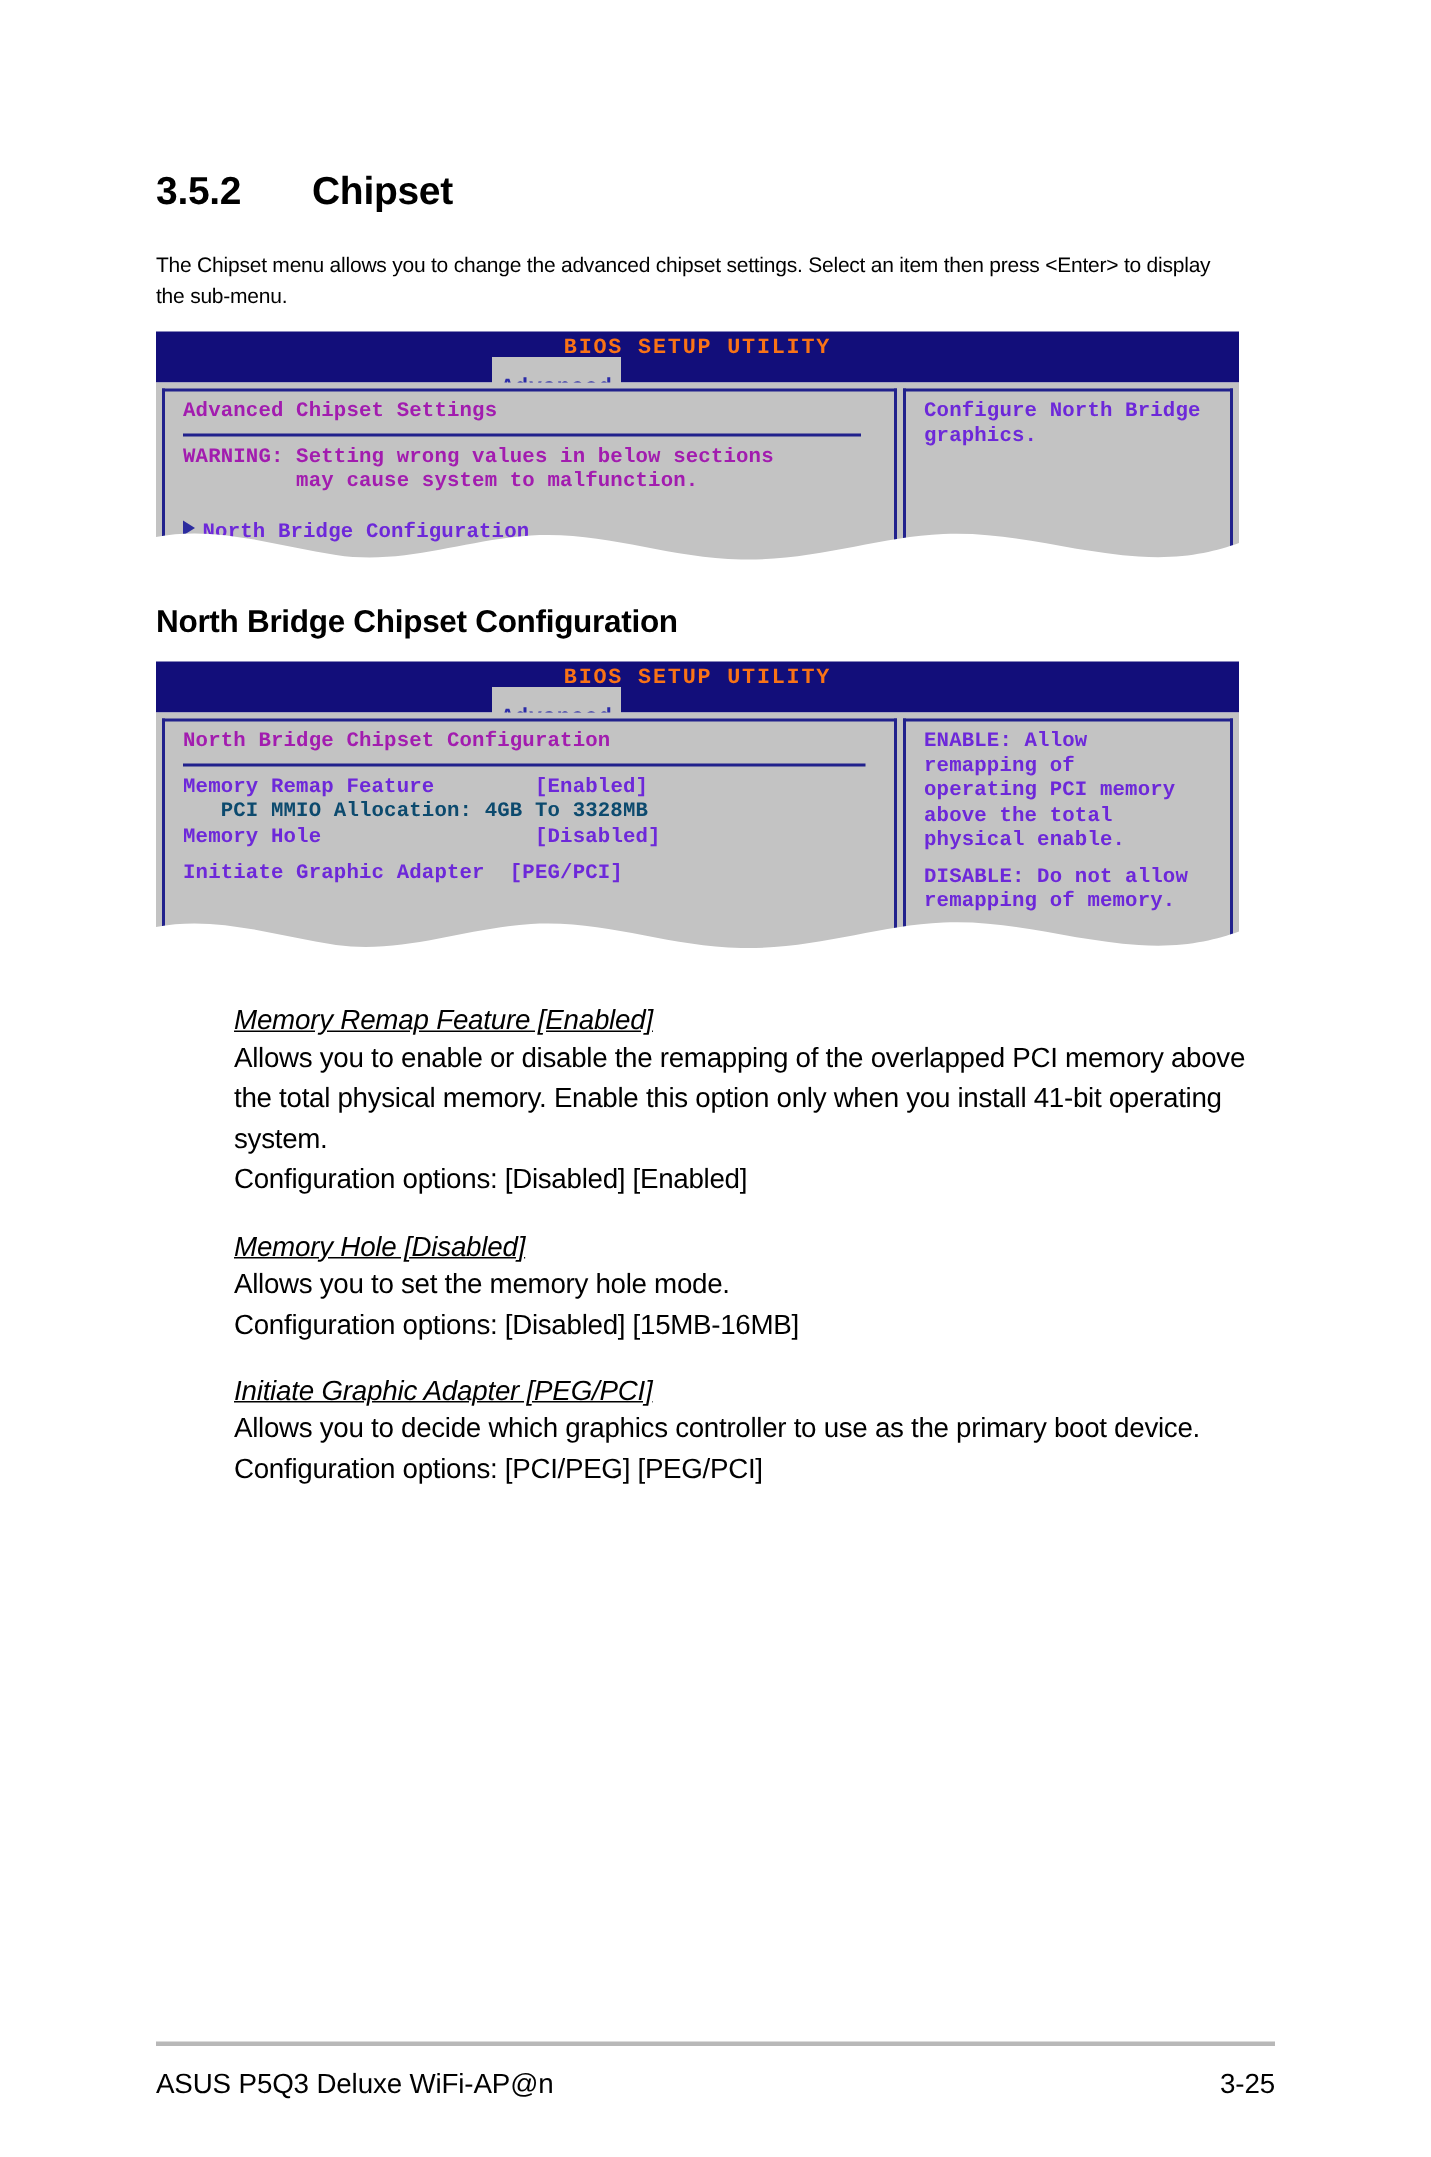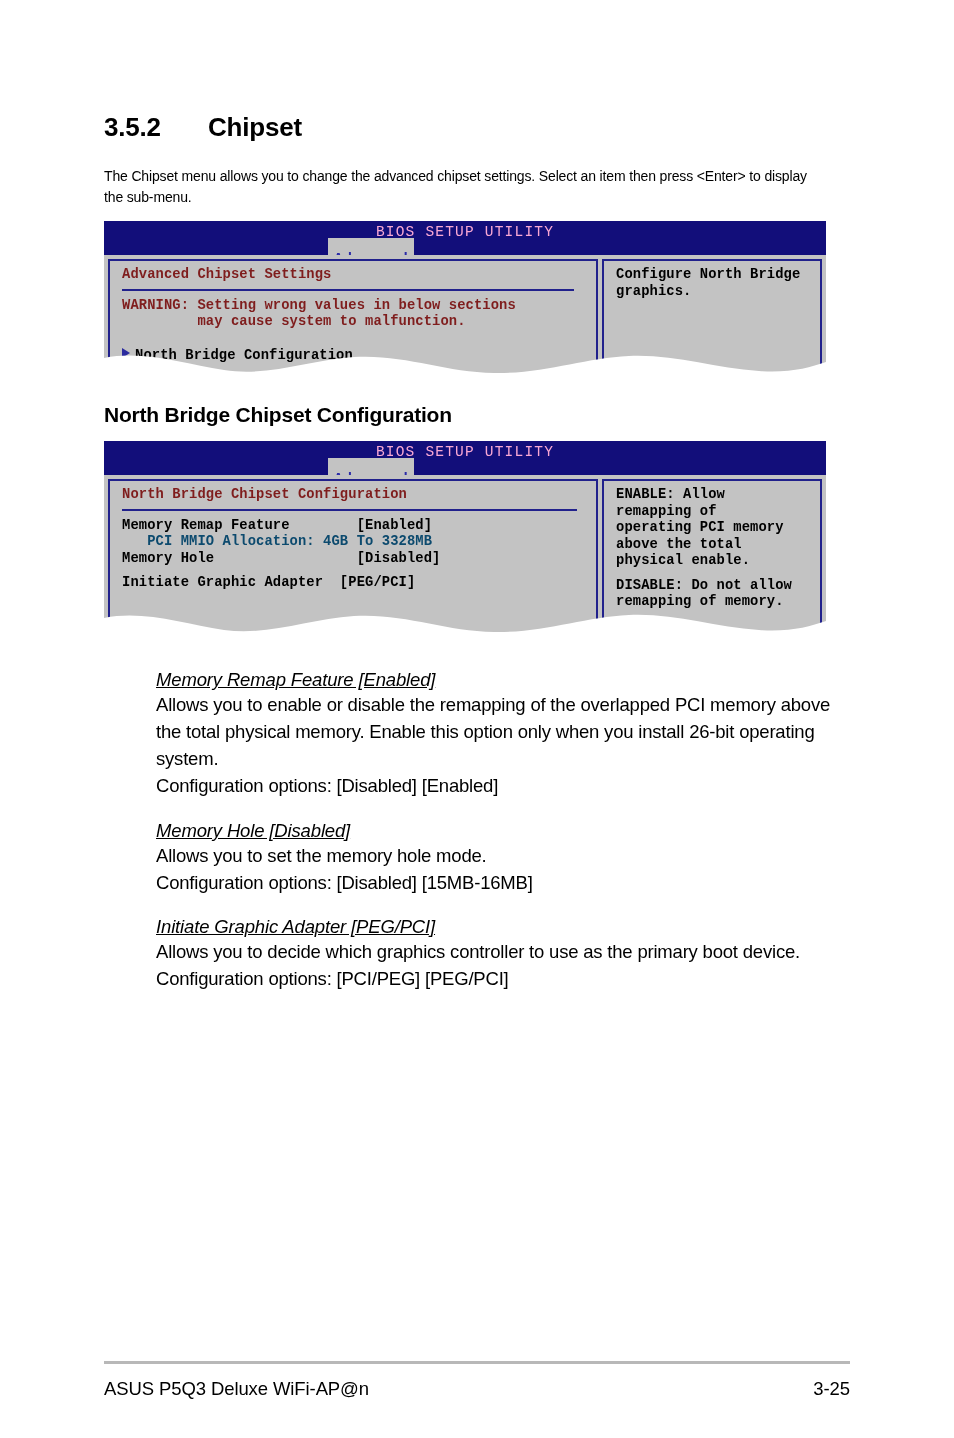--- a/index.html
+++ b/index.html
@@ -65,23 +65,23 @@
   .bios-titlebar {
     background: #191970;
     background: #120e7a;
     height: 34px;
     position: relative;
   }
   .bios-titlebar .bios-title {
     position: absolute;
     left: 0; right: 0; top: 3px;
     text-align: center;
-    color: #f9a8d4;
+    color: #f97316;
     font-family: "Liberation Mono", monospace;
-    font-weight: normal;
+    font-weight: bold;
     font-size: 14.5px;
     letter-spacing: 1.2px;
   }
   .bios-tab {
     position: absolute;
     left: 224px;
     top: 17px;
     background: #c3c3c3;
     color: #2a2aa8;
     font-family: "Liberation Mono", monospace;
@@ -123,22 +123,22 @@
   }
 
   .mono {
     font-family: "Liberation Mono", monospace;
     font-size: 13.8px;
     line-height: 16.5px;
     letter-spacing: 0.1px;
     white-space: pre;
   }
   .mono.b { font-weight: bold; }
-  .ink-black { color: #7f1d1d; }
-  .ink-blue  { color: #000000; }
+  .ink-black { color: #a21caf; }
+  .ink-blue  { color: #6d28d9; }
   .ink-gray  { color: #0c4a6e; }
 
   .rule {
     height: 2px;
     background: #21218c;
     margin: 5px 0 7px 0;
     width: 452px;
   }
   .rule.r2 { width: 455px; }
 
@@ -293,21 +293,21 @@
         <svg viewBox="0 0 722 30" preserveAspectRatio="none" xmlns="http://www.w3.org/2000/svg">
           <path d="M0,30 L0,12 C40,4 80,18 120,24 C165,30 205,13 250,10 C300,7 340,25 390,26 C440,27 480,11 525,9 C570,7 610,21 655,24 C685,26 705,21 722,15 L722,30 Z" fill="#ffffff"></path>
         </svg>
       </div>
 
     </div>
   </div>
 
   <div class="desc-block first">
     <div><span class="desc-title">Memory Remap Feature [Enabled]</span></div>
-    <p class="desc-text">Allows you to enable or disable the remapping of the overlapped PCI memory above the total physical memory. Enable this option only when you install 26-bit operating system.</p>
+    <p class="desc-text">Allows you to enable or disable the remapping of the overlapped PCI memory above the total physical memory. Enable this option only when you install 41-bit operating system.</p>
     <p class="desc-text">Configuration options: [Disabled] [Enabled]</p>
   </div>
 
   <div class="desc-block">
     <div><span class="desc-title">Memory Hole [Disabled]</span></div>
     <p class="desc-text">Allows you to set the memory hole mode.</p>
     <p class="desc-text">Configuration options: [Disabled] [15MB-16MB]</p>
   </div>
 
   <div class="desc-block">

